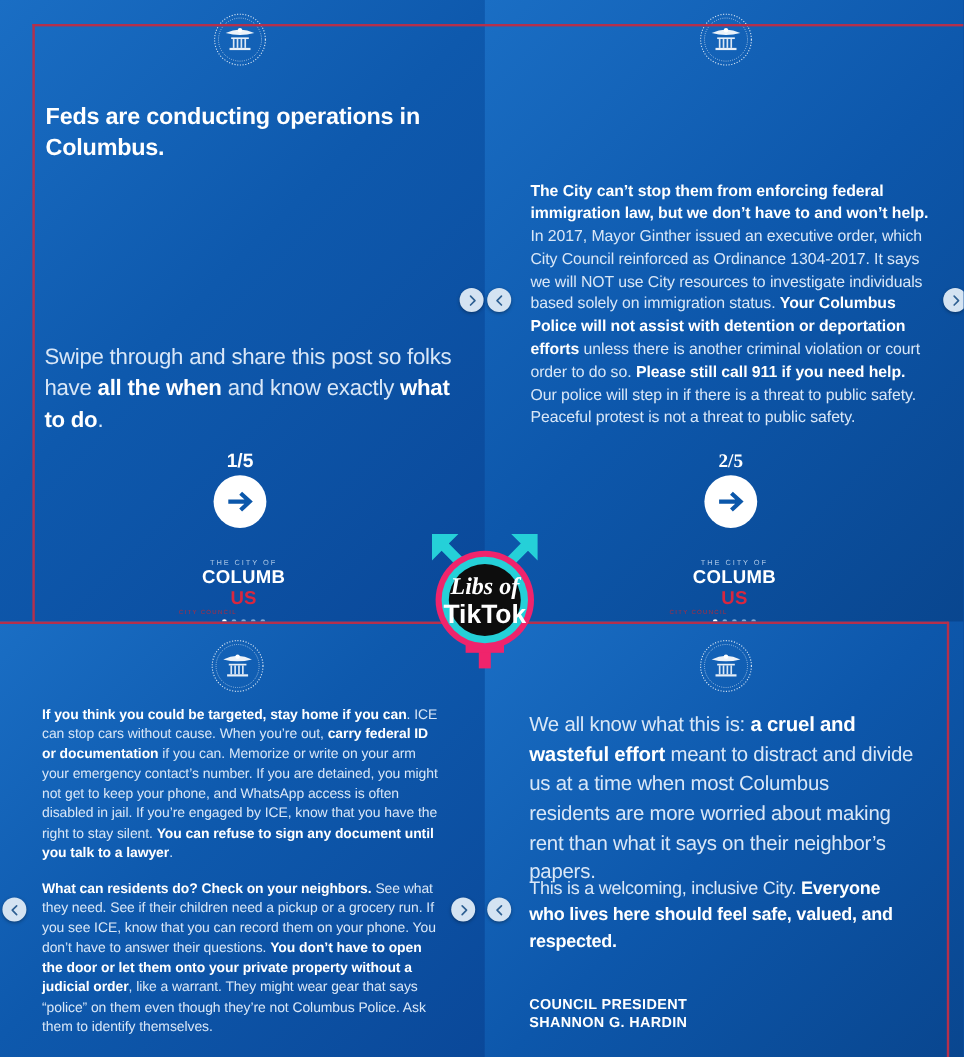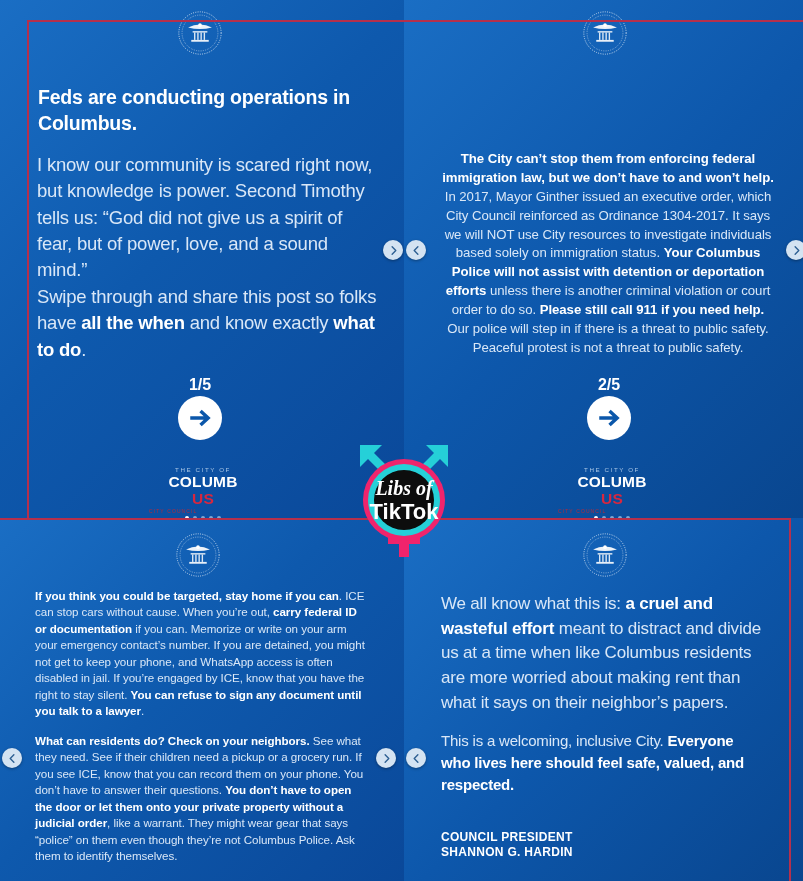--- a/index.html
+++ b/index.html
@@ -59,21 +59,21 @@
   .s1 .para2 {
     position:absolute; left:37px; top:284px; width:345px;
     font-size:18.5px; line-height:1.42; letter-spacing:-0.2px;
   }
 
   .s2 .para {
     position:absolute; left:442px; top:0; width:332px;
     font-size:13.2px; line-height:1.43; letter-spacing:-0.05px;
   }
   .s2 .p-a { top:72px; }
-  .s2 .p-b { top:150px;text-align:center; }
+  .s2 .p-b { top:150px; }
 
   
   .pager { position:absolute; color:#fff; font-weight:700; font-size:16px;
            text-align:center; width:60px; }
   .bigarrow { position:absolute; width:44px; height:44px; border-radius:50%;
               background:#fff; display:flex; align-items:center; justify-content:center; }
   .bigarrow svg { width:26px; height:26px; display:block; }
 
   
   .wordmark { position:absolute; width:112px; text-align:center; }
@@ -113,21 +113,20 @@
         <rect x="34" y="46" width="32" height="3" fill="#fff" opacity=".9"></rect>
         <rect x="37" y="49" width="3" height="16" fill="#fff" opacity=".85"></rect>
         <rect x="44" y="49" width="3" height="16" fill="#fff" opacity=".85"></rect>
         <rect x="51" y="49" width="3" height="16" fill="#fff" opacity=".85"></rect>
         <rect x="58" y="49" width="3" height="16" fill="#fff" opacity=".85"></rect>
         <rect x="31" y="65" width="38" height="4" fill="#fff" opacity=".9"></rect>
       </svg>
     </div>
 
     <div class="headline">Feds are conducting operations in Columbus.</div>
-    <div class="para1 body-txt">I know our community is scared right now, but knowledge is power. Second Timothy tells us: “God did not give us a spirit of fear, but of power, love, and a sound mind.”</div>
     <div class="para2 body-txt"><span>Swipe through and share this post so folks have </span><b>all the when</b><span> and know exactly </span><b>what to do</b><span>.</span></div>
 
     <div class="pager" style="left:170px; top:376px;">1/5</div>
     <div class="bigarrow" style="left:178px; top:396px;">
       <svg viewBox="0 0 24 24">
         <path d="M3 12h15M12.5 5.5L19.5 12l-7 6.5" fill="none" stroke="#0b57aa" stroke-width="3.2" stroke-linecap="butt" stroke-linejoin="miter"></path>
       </svg>
     </div>
 
     <div class="wordmark" style="left:147px; top:466px;">
@@ -161,21 +160,21 @@
         <rect x="44" y="49" width="3" height="16" fill="#fff" opacity=".85"></rect>
         <rect x="51" y="49" width="3" height="16" fill="#fff" opacity=".85"></rect>
         <rect x="58" y="49" width="3" height="16" fill="#fff" opacity=".85"></rect>
         <rect x="31" y="65" width="38" height="4" fill="#fff" opacity=".9"></rect>
       </svg>
     </div>
 
 
     <div class="para p-b body-txt" style="left:38px;"><b>The City can’t stop them from enforcing federal immigration law, but we don’t have to and won’t help.</b><span> In 2017, Mayor Ginther issued an executive order, which City Council reinforced as Ordinance 1304-2017. It says we will NOT use City resources to investigate individuals based solely on immigration status. </span><b>Your Columbus Police will not assist with detention or deportation efforts</b><span> unless there is another criminal violation or court order to do so. </span><b>Please still call 911 if you need help.</b><span> Our police will step in if there is a threat to public safety. Peaceful protest is not a threat to public safety.</span></div>
 
-    <div class="pager" style="left:175px; top:376px;">2/5</div>
+    <div class="pager" style="left:175px; top:376px;font-family:Liberation Serif, serif;">2/5</div>
     <div class="bigarrow" style="left:183px; top:396px;">
       <svg viewBox="0 0 24 24">
         <path d="M3 12h15M12.5 5.5L19.5 12l-7 6.5" fill="none" stroke="#0b57aa" stroke-width="3.2"></path>
       </svg>
     </div>
 
     <div class="wordmark" style="left:152px; top:466px;">
       <div class="wm-top">THE CITY OF</div>
       <div class="wm-main">
         <span class="dash"></span>
@@ -224,21 +223,21 @@
         <circle cx="50" cy="33" r="4" fill="#fff"></circle>
         <rect x="34" y="46" width="32" height="3" fill="#fff" opacity=".9"></rect>
         <rect x="37" y="49" width="3" height="16" fill="#fff" opacity=".85"></rect>
         <rect x="44" y="49" width="3" height="16" fill="#fff" opacity=".85"></rect>
         <rect x="51" y="49" width="3" height="16" fill="#fff" opacity=".85"></rect>
         <rect x="58" y="49" width="3" height="16" fill="#fff" opacity=".85"></rect>
         <rect x="31" y="65" width="38" height="4" fill="#fff" opacity=".9"></rect>
       </svg>
     </div>
   </div>
-  <div class="body-txt" style="position:absolute;left:441px;top:592px;width:320px;font-size:17px;line-height:1.45;letter-spacing:-0.2px;"><span>We all know what this is: </span><b>a cruel and wasteful effort</b><span> meant to distract and divide us at a time when like Columbus residents are more worried about making rent than what it says on their neighbor’s papers.</span></div>
+  <div class="body-txt" style="position:absolute;left:441px;top:592px;width:320px;font-size:17px;line-height:1.45;letter-spacing:-0.2px;"><span>We all know what this is: </span><b>a cruel and wasteful effort</b><span> meant to distract and divide us at a time when most Columbus residents are more worried about making rent than what it says on their neighbor’s papers.</span></div>
 
   <div class="body-txt" style="position:absolute;left:441px;top:730px;width:320px;font-size:15px;line-height:1.45;letter-spacing:-0.2px;"><span>This is a welcoming, inclusive City. </span><b>Everyone who lives here should feel safe, valued, and respected.</b></div>
 
   <div style="position:absolute;left:441px;top:830px;width:330px;color:#fff;font-weight:700;font-size:12px;line-height:1.22;letter-spacing:0.3px;text-align:left;">
     <div>COUNCIL PRESIDENT</div>
     <div>SHANNON G. HARDIN</div>
   </div>
 
   <div class="frame-tl"></div>
   <div class="frame-bl"></div>

